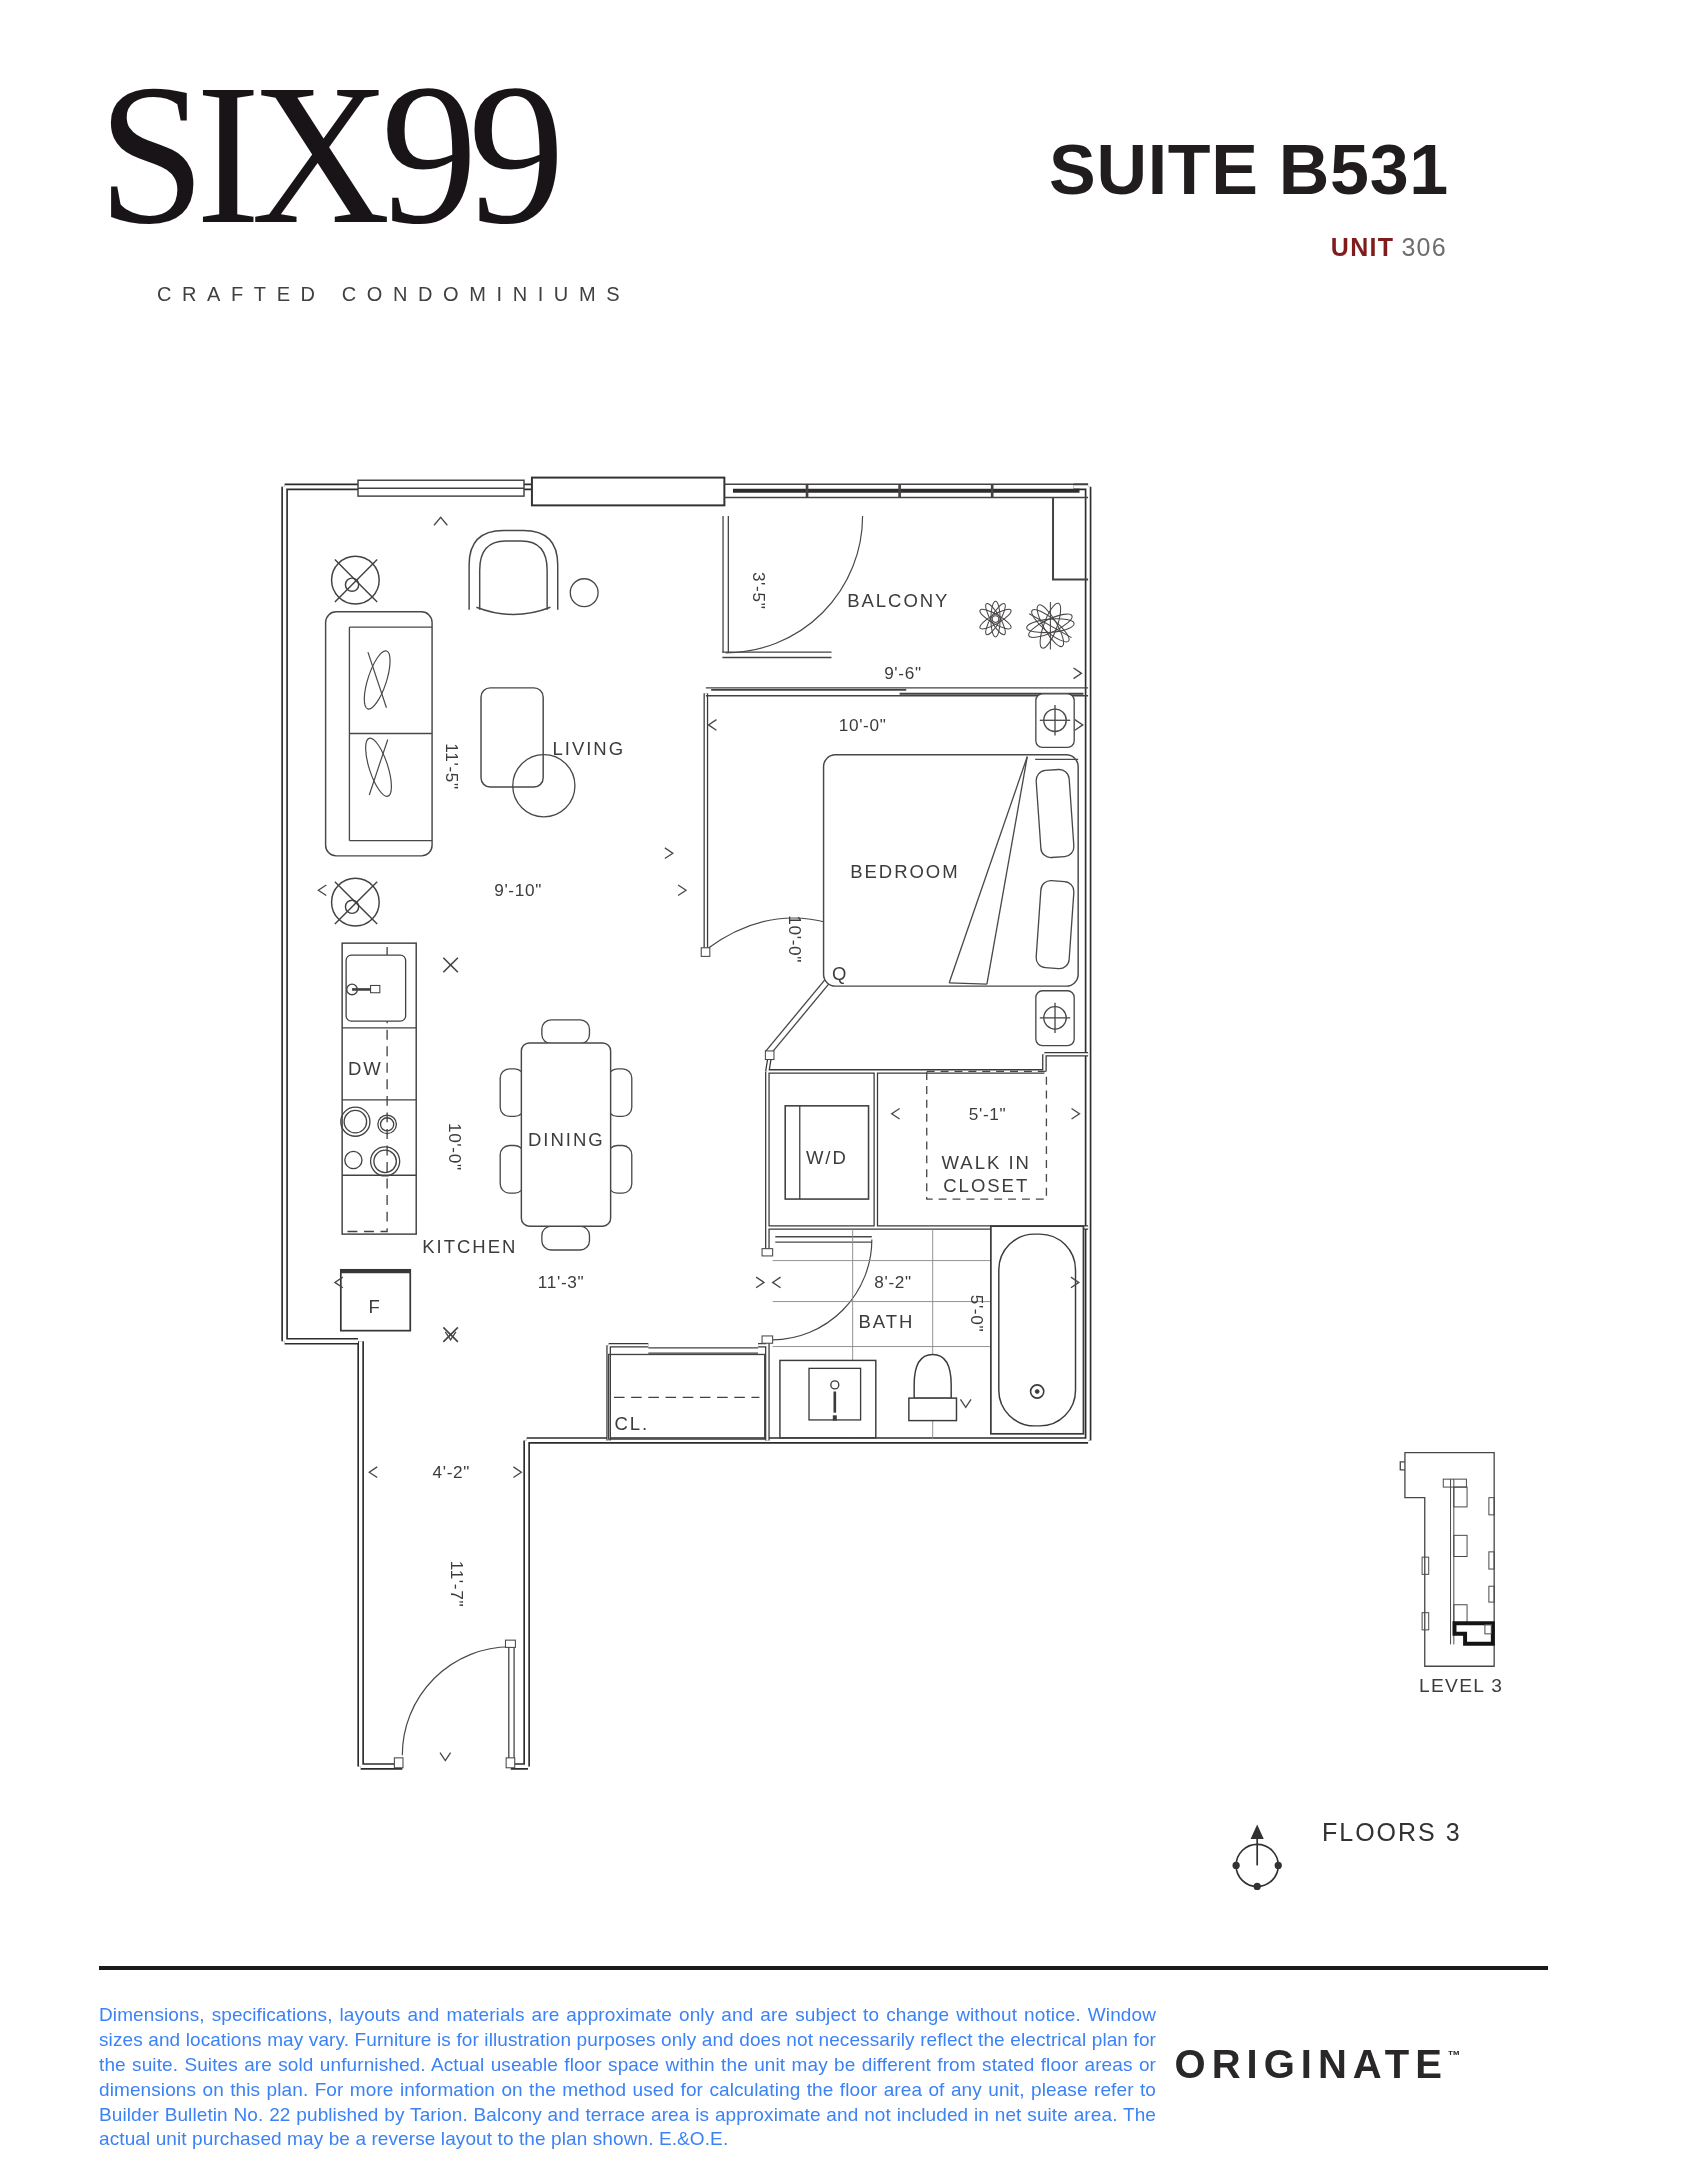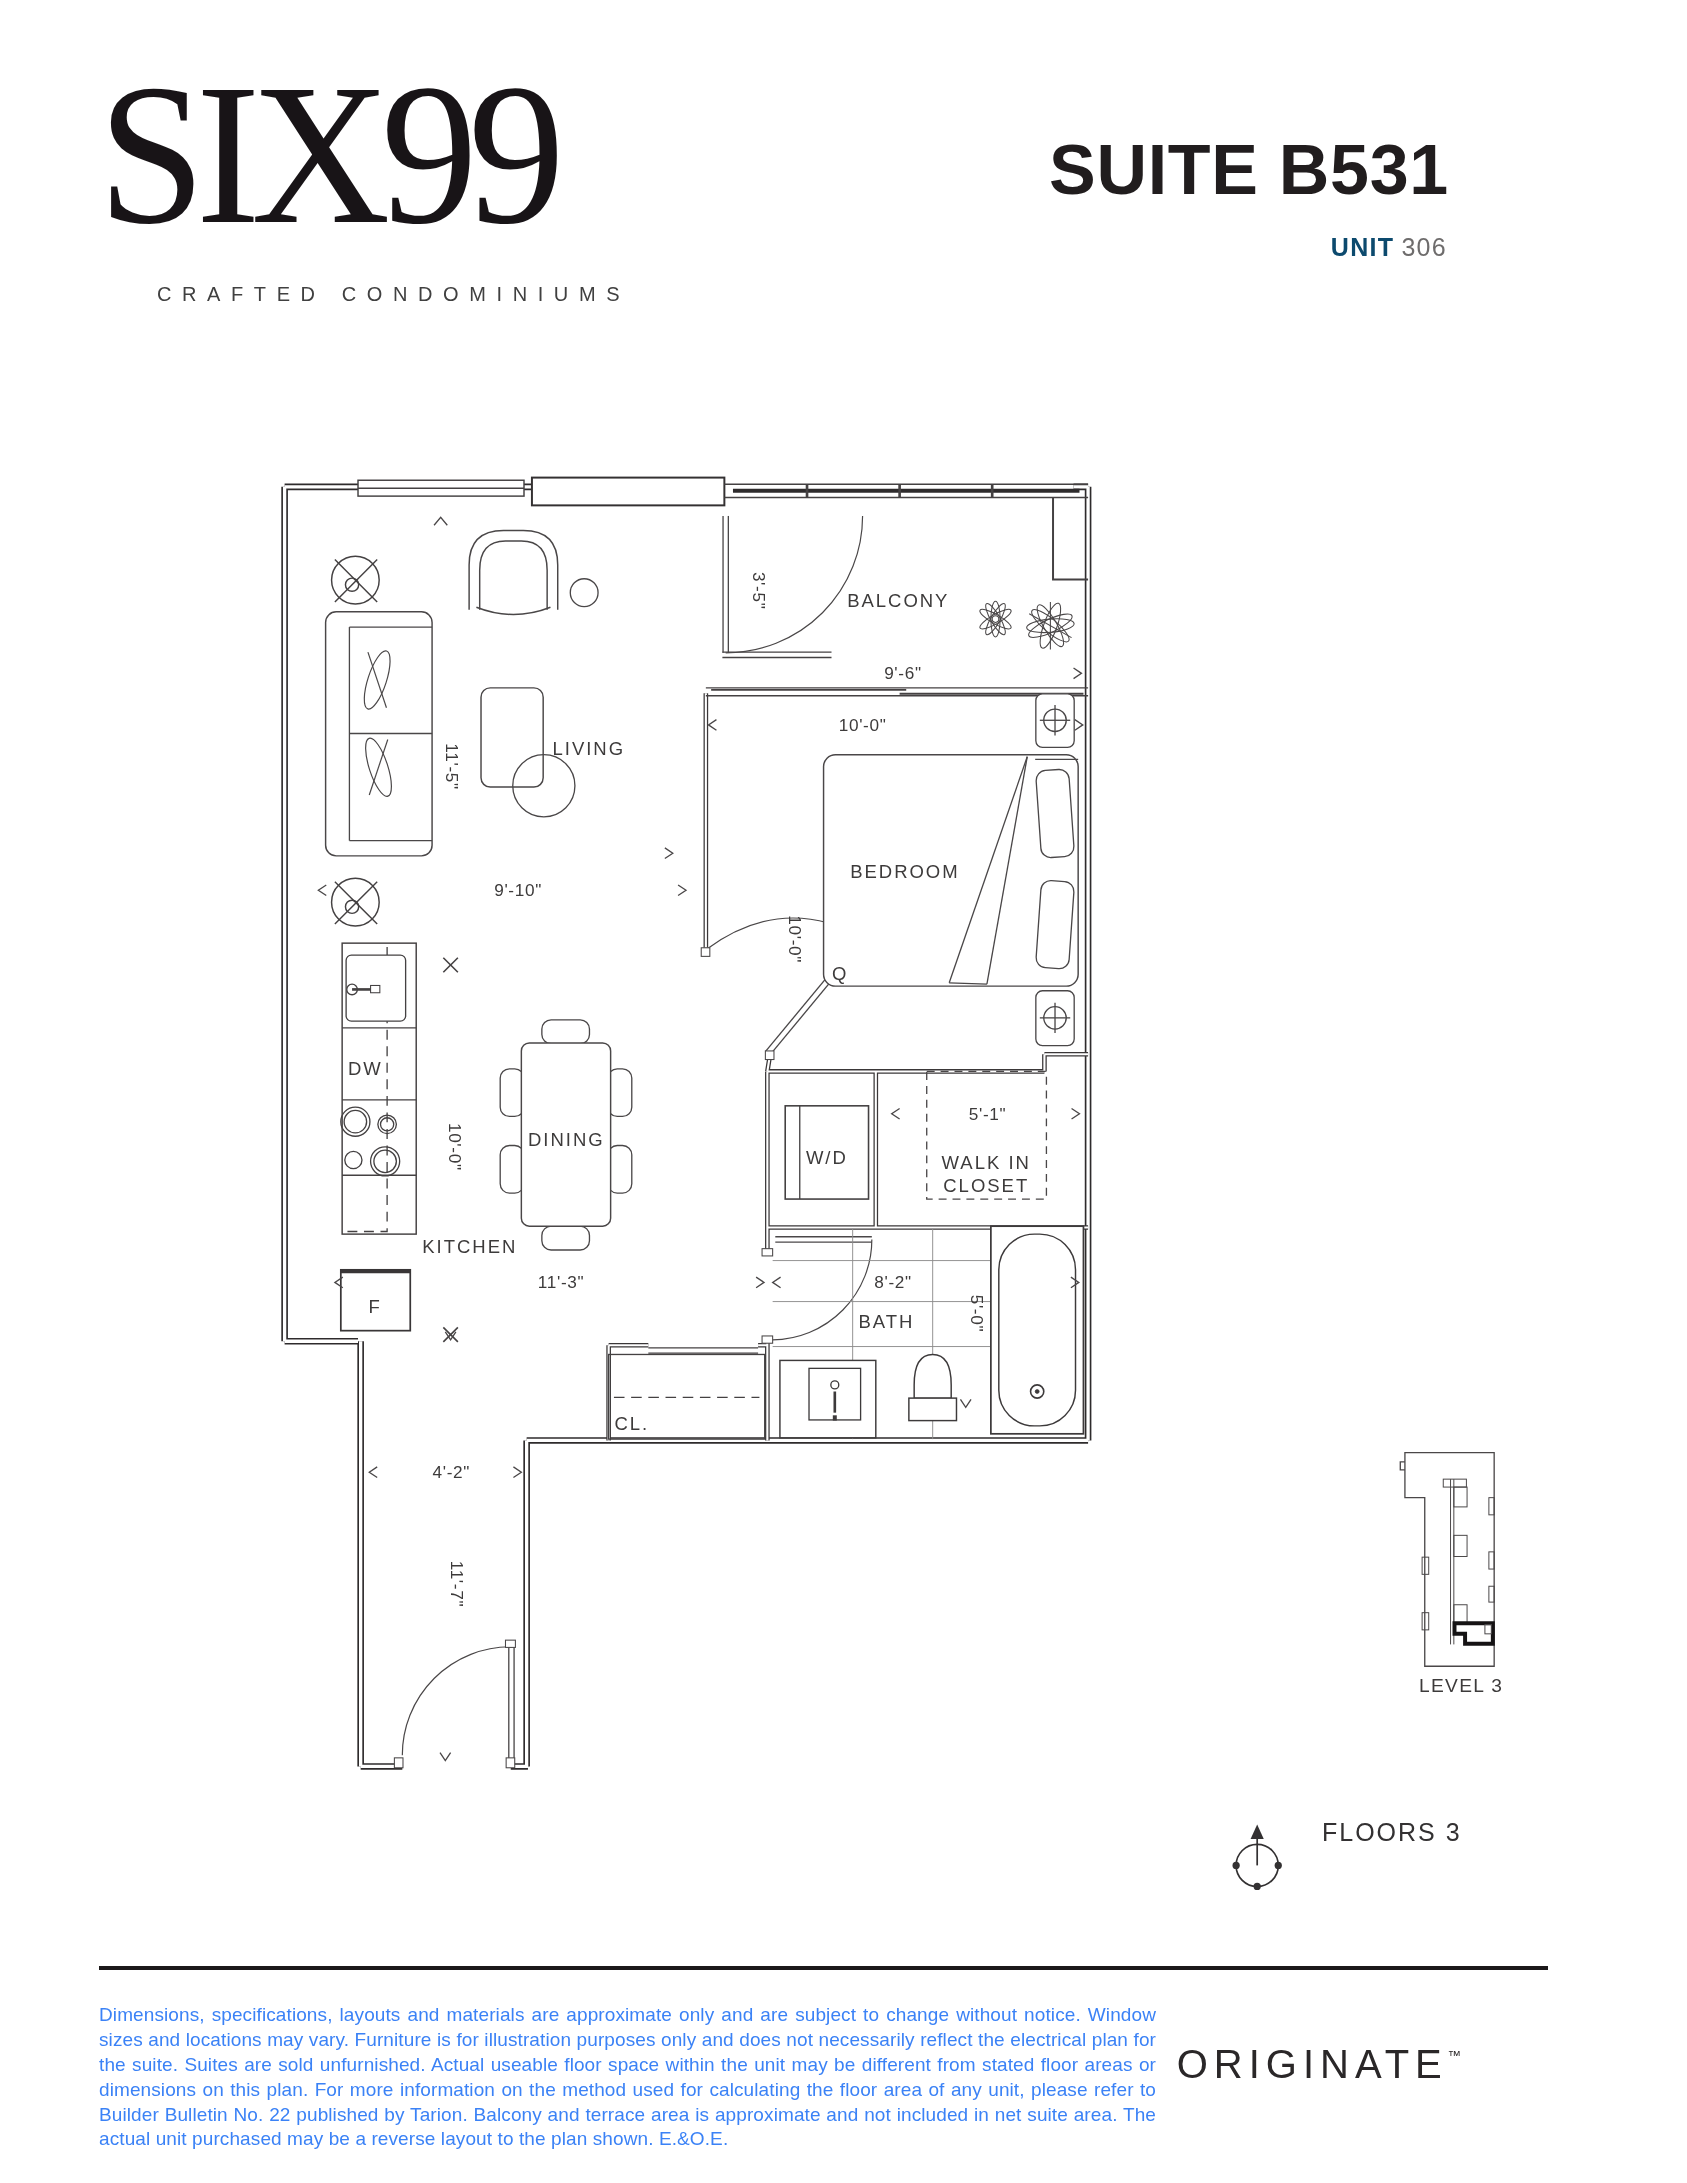--- a/index.html
+++ b/index.html
@@ -7,21 +7,21 @@
         font-family:"Liberation Sans",sans-serif;color:#231f20;}
   
   .logo{position:absolute;left:98px;top:58px;font-family:"Liberation Serif",serif;
         font-size:193px;line-height:1;font-weight:400;letter-spacing:-9.3px;color:#181417;
         transform:scaleY(1.04);}
   .logo-sub{position:absolute;left:157px;top:283px;font-size:20px;letter-spacing:10.6px;
         color:#404040;font-weight:400;}
   .suite-title{position:absolute;right:99px;top:130px;font-size:70px;font-weight:700;
         letter-spacing:0.7px;color:#211d1e;}
   .unit-line{position:absolute;right:101px;top:233px;font-size:25px;letter-spacing:1.3px;}
-  .unit-line .u{font-weight:700;color:#0c4a6e;}
+  .unit-line .u{font-weight:700;color:#7f1d1d;}
   .unit-line .n{font-weight:400;color:#6e6c6c;margin-left:7px;}
   
   .summary{position:absolute;left:99px;top:343px;width:1489px;height:103px;display:flex;}
   .summary .cell{flex:1;display:flex;align-items:center;justify-content:center;
         font-size:28px;letter-spacing:1.3px;color:#2c292a;}
   .summary .cell.div{border-right:2px solid #2c292a;}
   .summary .cell.bold{font-weight:700;}
   
   .plan{position:absolute;left:278px;top:460px;}
   .plan text{font-family:"Liberation Sans",sans-serif;fill:#3d3b3b;}
@@ -30,21 +30,21 @@
   
   .keyplan{position:absolute;left:1395px;top:1446px;}
   .keyplan text{font-family:"Liberation Sans",sans-serif;fill:#3d3b3b;}
   
   .compass-row{position:absolute;left:1219px;top:1818px;display:flex;align-items:flex-start;}
   .compass-label{font-size:25px;letter-spacing:2px;color:#333132;margin-left:24px;}
   
   .rule{position:absolute;left:99px;top:1966px;width:1489px;height:4px;background:#1c191a;}
   .disclaimer{position:absolute;left:99px;top:2003px;width:1057px;font-size:19px;
         line-height:1.31;color:#3b82f6;text-align:justify;letter-spacing:0.1px;}
-  .brand{position:absolute;right:87px;top:2042px;font-size:40px;font-weight:400;
+  .brand{position:absolute;right:87px;top:2042px;font-size:40px;font-weight:700;
         letter-spacing:6px;color:#2a2728;}
   .brand sup{font-size:13.2px;letter-spacing:0;vertical-align:18.5px;}
 </style>
 </head>
 <body>
 
 <div class="page">
 
   <div class="logo">SIX99</div>
   <div class="logo-sub">CRAFTED CONDOMINIUMS</div>

